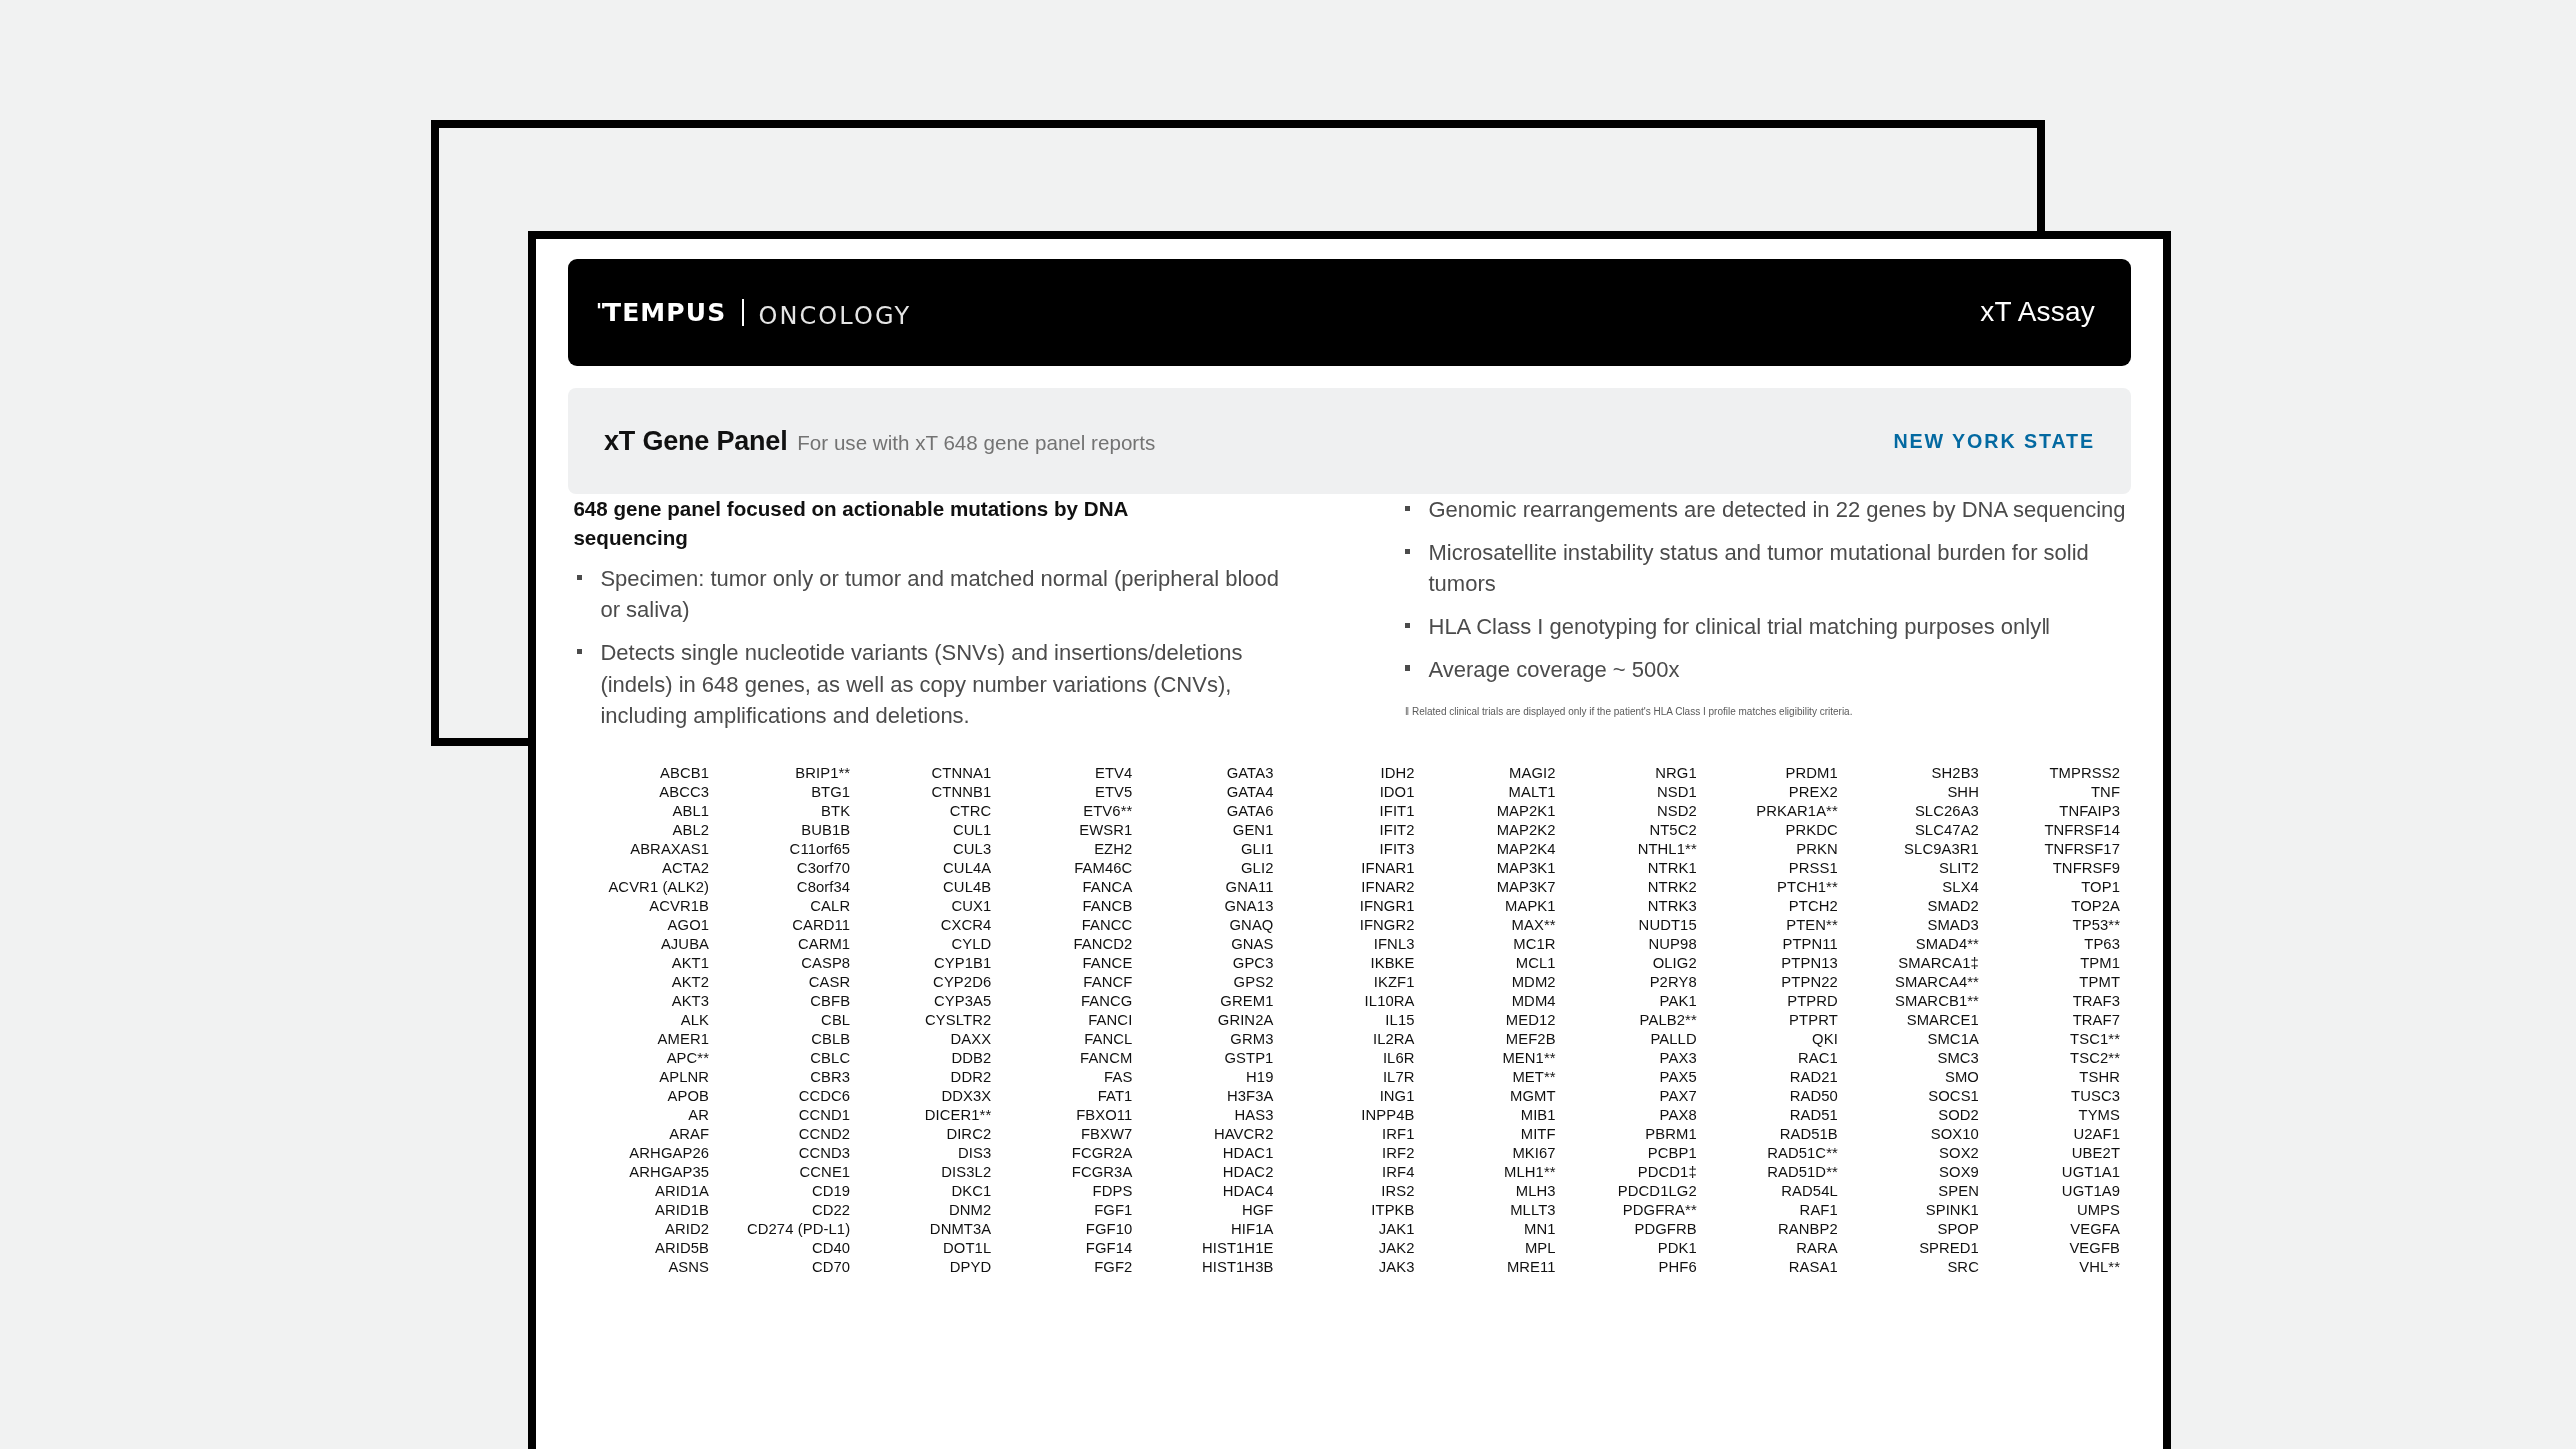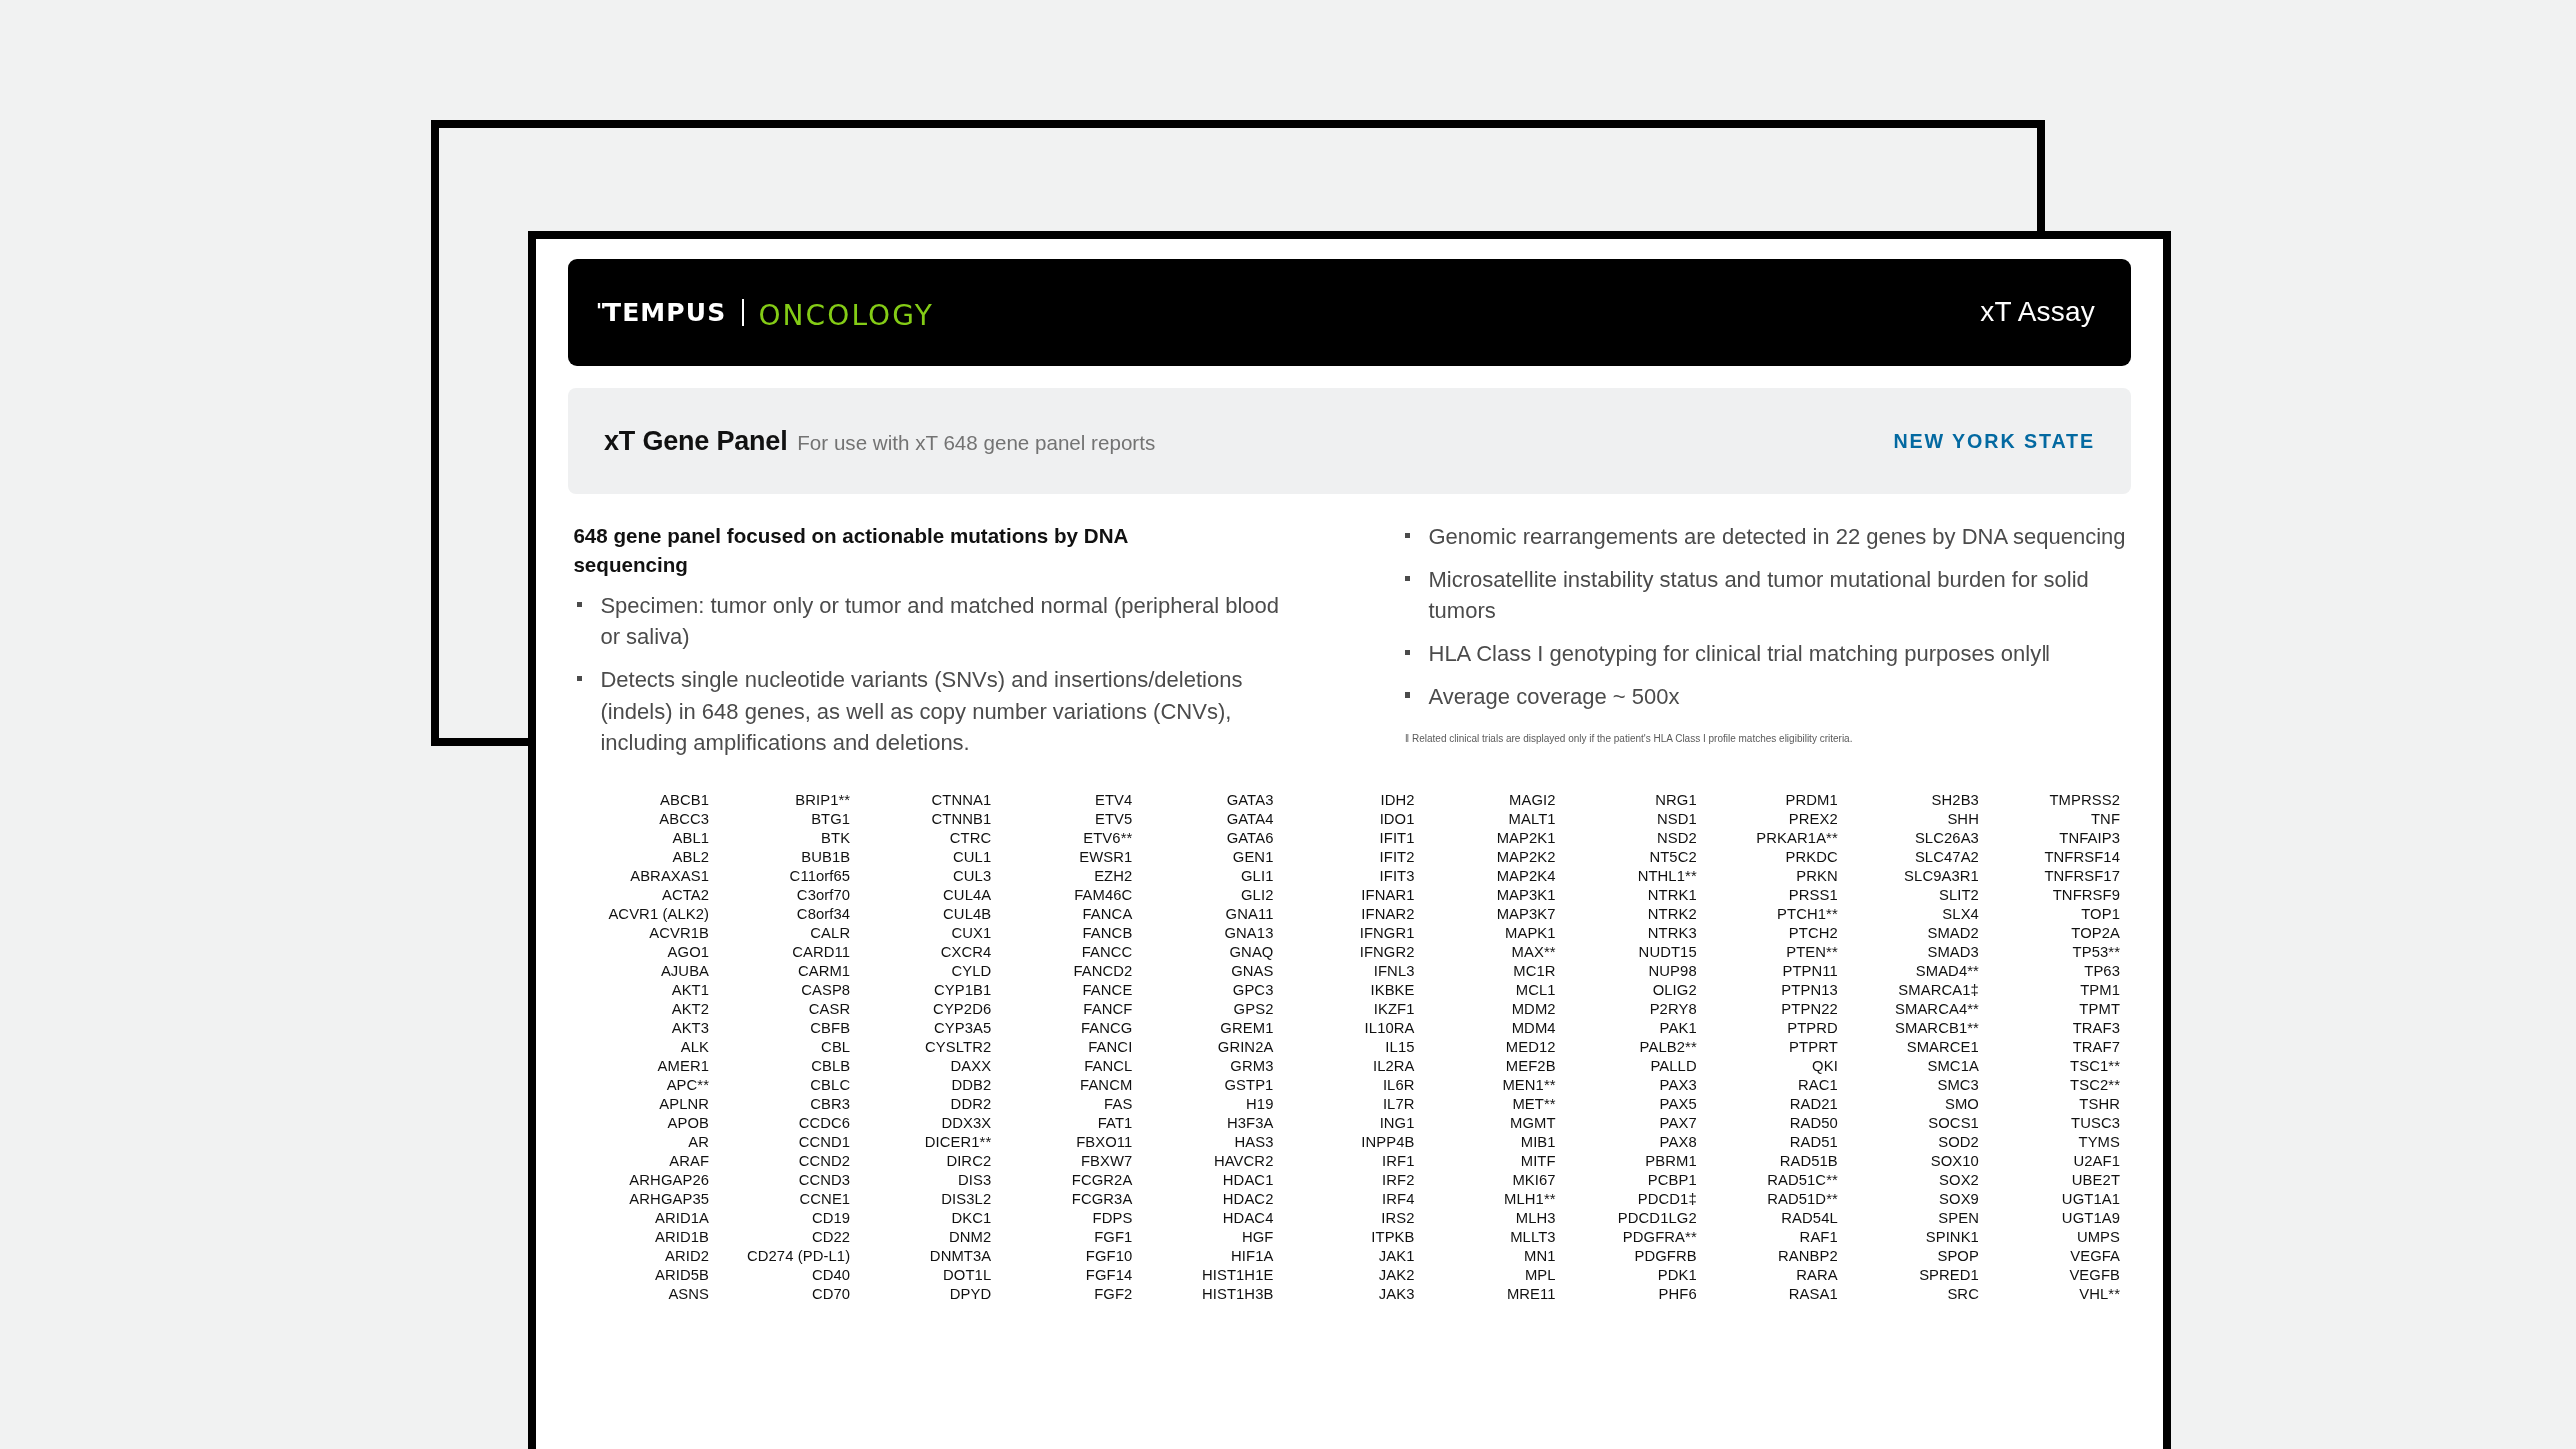--- a/index.html
+++ b/index.html
@@ -82,24 +82,24 @@
     font-weight: bold;
     line-height: 1;
   }
   .brand-divider {
     width: 1.8px;
     height: 27px;
     background: #ffffff;
     margin: 0 14.3px 0 1.8px;
   }
   .brand-sub {
-    color: #84cc16;
+    color: #e5e5e5;
     font-family: "DejaVu Sans", sans-serif;
     font-weight: normal;
-    font-size: 28px;
+    font-size: 24px;
     letter-spacing: 2.1px;
     margin-top: 7px;
   }
   .brand-right {
     color: #ffffff;
     font-size: 28px;
     font-weight: 400;
     letter-spacing: 0.2px;
   }
 
@@ -134,21 +134,20 @@
   .panel-badge {
     font-size: 19.7px;
     font-weight: bold;
     color: #0369a1;
     letter-spacing: 1.9px;
   }
 
   
   .intro {
     display: flex;
-    margin-top: 27px;
     padding: 0 5.4px;
   }
   .intro-col {
     width: 50%;
     box-sizing: border-box;
   }
   .intro-col.left { padding-right: 52px; }
   .intro-col.right { padding-left: 52px; }
 
   .intro-head {

